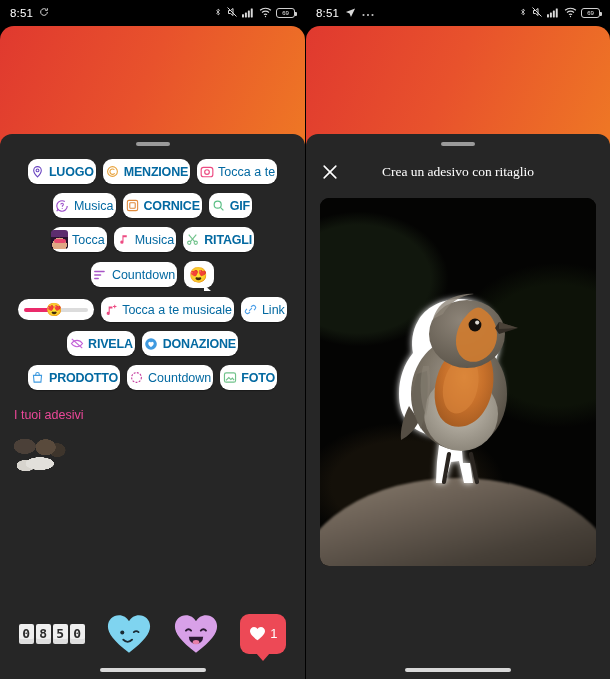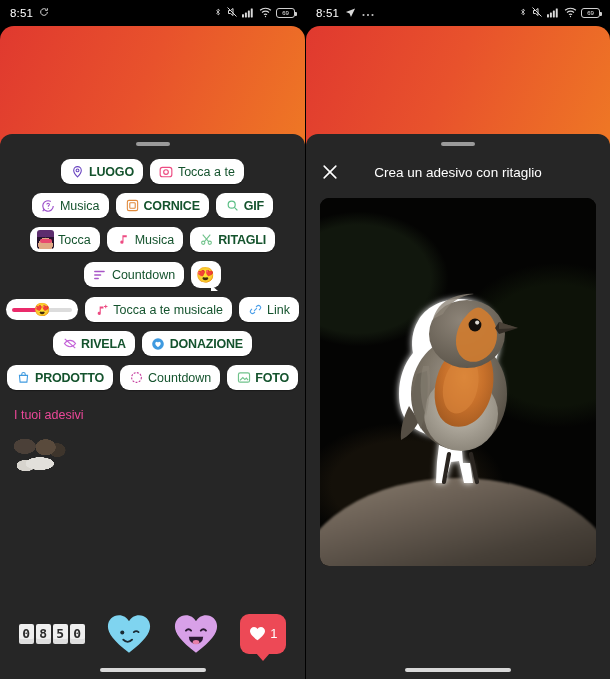--- a/index.html
+++ b/index.html
@@ -71,25 +71,25 @@
   }
   .search-ph { color: #d6d6d6; font-size: 12.5px; }
 
   
   .chip-rows { margin-top: 13px; padding: 0 6px; }
   .chip-row {
     display: flex; justify-content: center; align-items: center;
     gap: 7px; margin-bottom: 9px;
   }
   .chip {
-    background: #fff; color: #14532d;
+    background: #fff; color: #0369a1;
     border-radius: 9px;
     height: 25px;
     display: inline-flex; align-items: center; gap: 4px;
-    padding: 0 9px;
+    padding: 0 2px;
     font-size: 12.5px;
     white-space: nowrap;
     box-shadow: 0 1px 1px rgba(0,0,0,.35);
   }
   .chip .lbl { line-height: 1; position: relative; top: .5px; }
   .chip.caps .lbl { font-weight: 700; letter-spacing: -.2px; }
   .chip .ico { display: inline-flex; align-items: center; justify-content: center; width: 15px; height: 15px; }
   .chip-emoji {
     background: #fff; border-radius: 9px; width: 30px; height: 27px;
     display: inline-flex; align-items: center; justify-content: center;
@@ -177,20 +177,21 @@
   .home-ind {
     position: absolute; bottom: 7px; left: 50%; transform: translateX(-50%);
     width: 106px; height: 4px; background: #d8d8d8; border-radius: 3px;
     z-index: 30;
   }
 
   
   .sheet-head {
     display: flex; align-items: center;
     padding: 16px 14px 0;
+    font-family: Liberation Serif, serif;
   }
   .close-x {
     width: 20px; height: 20px; flex: 0 0 auto; cursor: pointer;
   }
   .sheet-title {
     flex: 1; text-align: center; color: #fff;
     font-size: 13.5px; margin-right: 20px;
   }
   .photo-frame {
     margin: 16px 14px 0;
@@ -292,20 +293,29 @@
 
         <div class="chip-row">
           <div class="chip caps">
             <span class="ico">
               <svg width="13" height="13" viewBox="0 0 24 24" fill="none" stroke="#6b46c1" stroke-width="2">
                 <path d="M12 22s7-7.1 7-12a7 7 0 1 0-14 0c0 4.9 7 12 7 12z"></path>
                   <circle cx="12" cy="10" r="2.6"></circle>
               </svg>
             </span>
             <span class="lbl">LUOGO</span>
+          </div>
+          <div class="chip caps">
+            <span class="ico">
+              <svg width="13" height="13" viewBox="0 0 24 24" fill="none" stroke="#e8a33d" stroke-width="2">
+                <circle cx="12" cy="12" r="9"></circle>
+                  <path d="M15.5 8.5a5 5 0 1 0 .6 7"></path>
+              </svg>
+            </span>
+            <span class="lbl">MENZIONE</span>
           </div>
           <div class="chip">
             <span class="ico">
               <svg width="14" height="13" viewBox="0 0 24 22" fill="none" stroke="#ed4b82" stroke-width="2">
                 <rect x="2" y="4" width="20" height="16" rx="4"></rect>
                   <circle cx="12" cy="12" r="4"></circle>
               </svg>
             </span>
             <span class="lbl">Tocca a te</span>
           </div>

